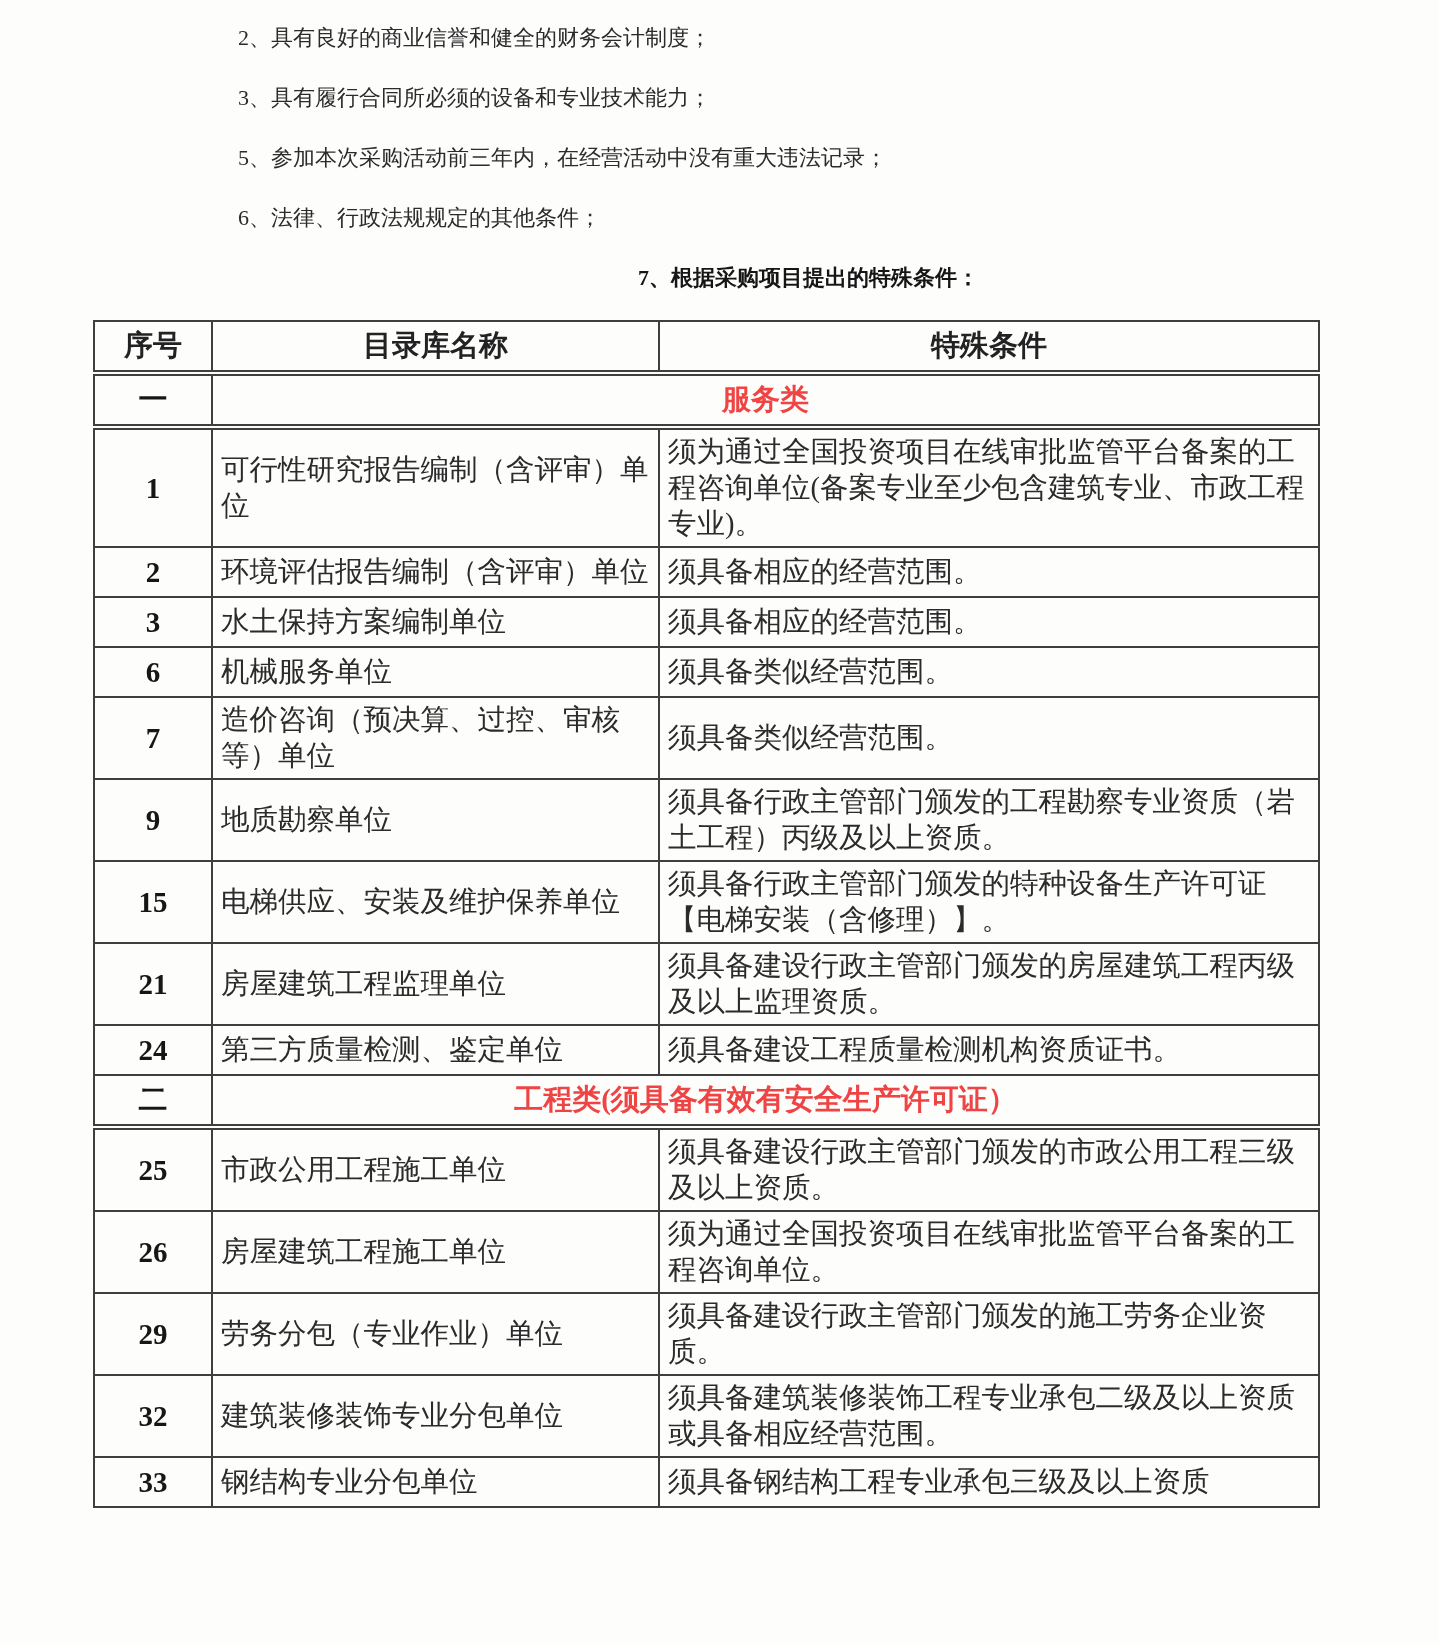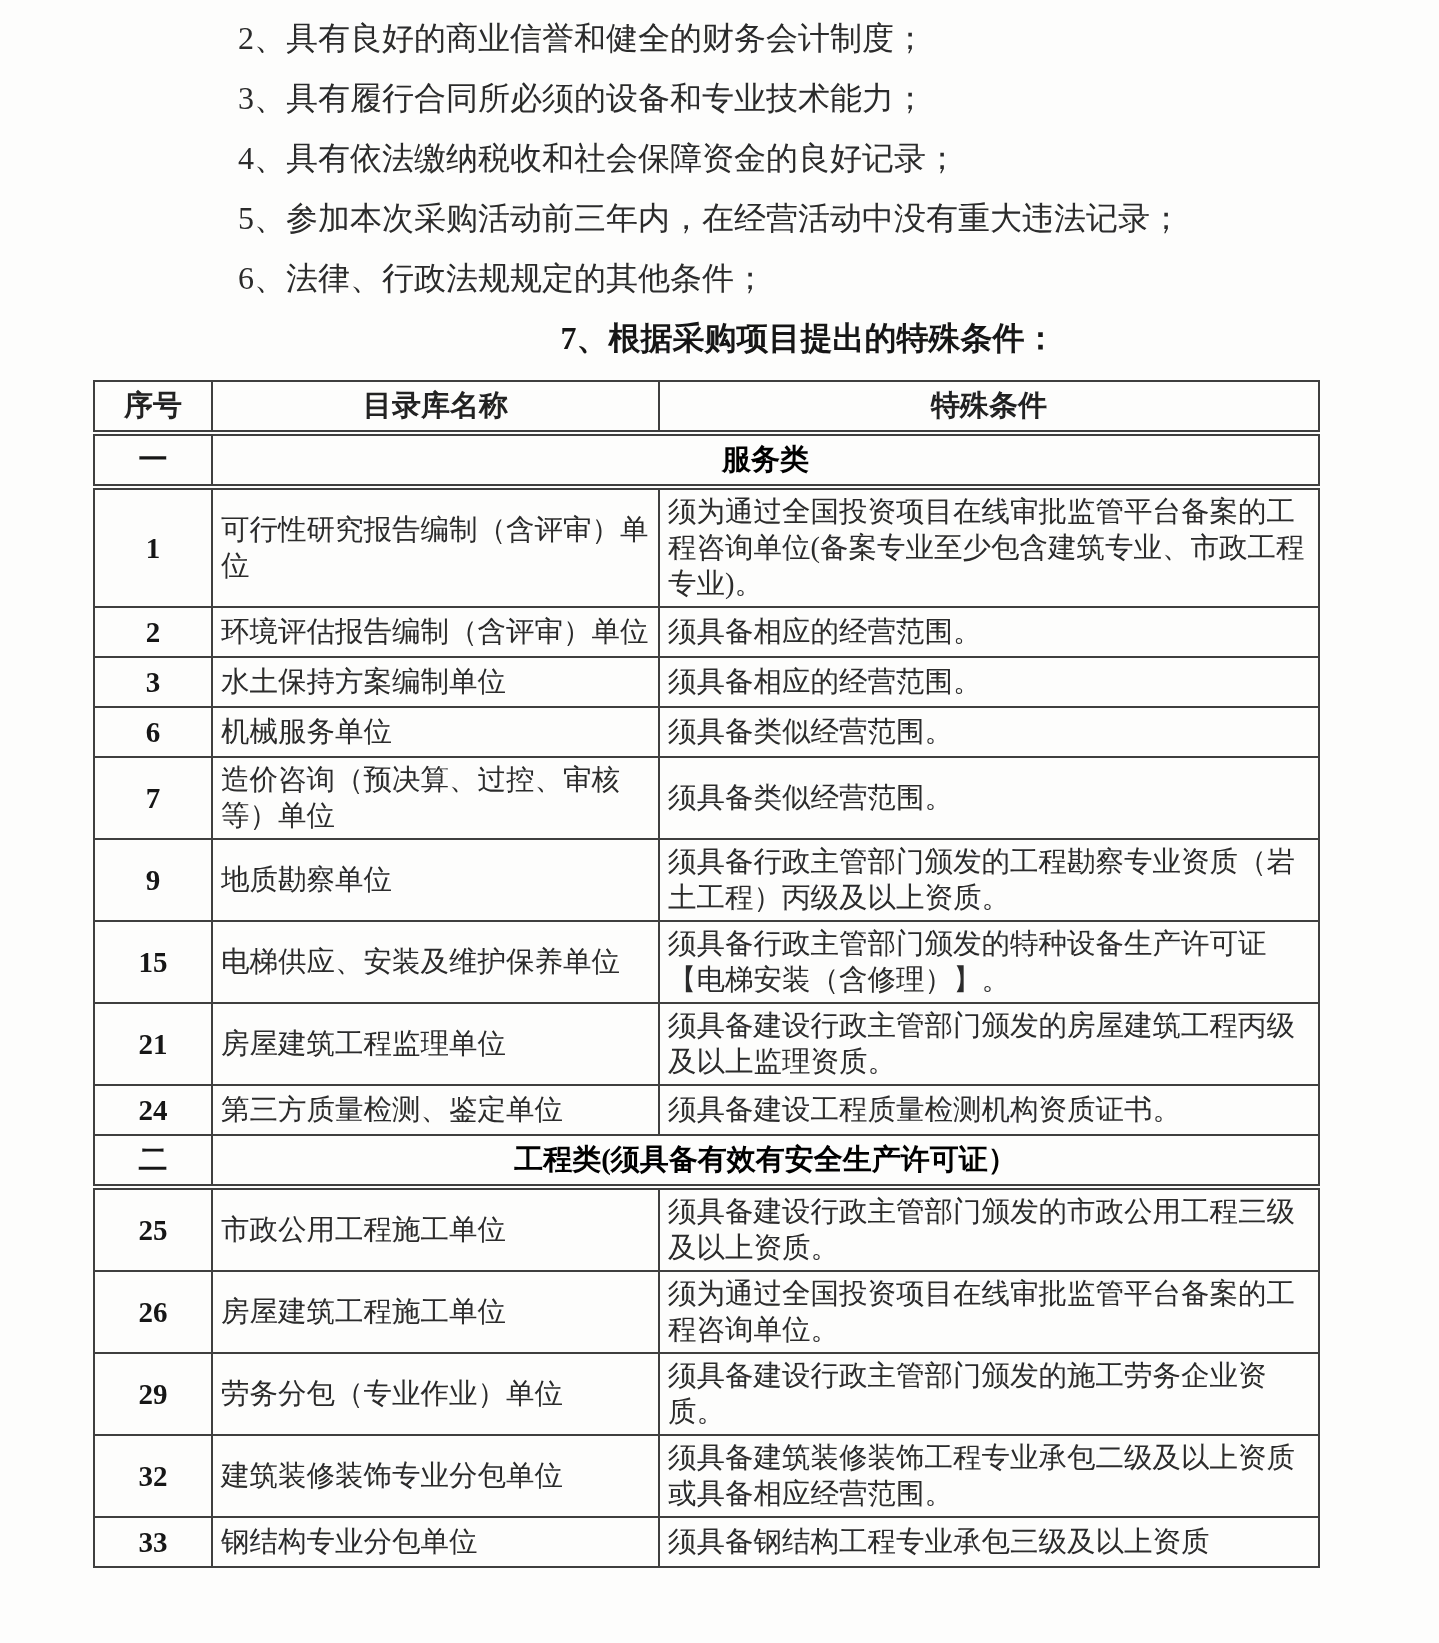--- a/index.html
+++ b/index.html
@@ -12,21 +12,21 @@
   }
   .page {
     width: 1439px; height: 1643px;
     background: #fdfdfc;
     overflow: hidden;
   }
   .clause-list {
     padding: 20px 60px 0 238px;
   }
   .clause {
-    font-size: 32px;
+    font-size: 22px;
     line-height: 36px;
     margin-bottom: 24px;
     color: #2b2b2b;
     white-space: nowrap;
   }
   .clause.bold { font-weight: bold; color: #161616; text-align: center; }
   table.catalog-table {
     border-collapse: collapse;
     table-layout: fixed;
     width: 1225px;
@@ -69,33 +69,32 @@
     text-align: center;
     font-weight: bold;
     font-size: 29px;
     color: #161616;
   }
   td.section-label {
     text-align: center;
     font-weight: bold;
     font-size: 29px;
     padding: 4px 8px;
-    color: #000000;
+    color: #ef4444;
     margin-top: 40px;
   }
 </style>
 </head>
 <body>
 
 <div class="page">
 
   <div class="clause-list">
       <div class="clause">2、具有良好的商业信誉和健全的财务会计制度；</div>
       <div class="clause">3、具有履行合同所必须的设备和专业技术能力；</div>
-      <div class="clause">4、具有依法缴纳税收和社会保障资金的良好记录；</div>
       <div class="clause">5、参加本次采购活动前三年内，在经营活动中没有重大违法记录；</div>
       <div class="clause">6、法律、行政法规规定的其他条件；</div>
       <div class="clause bold">7、根据采购项目提出的特殊条件：</div>
     </div>
 
   <table class="catalog-table">
     <colgroup>
       <col style="width:118px">
       <col style="width:447px">
       <col style="width:660px">

